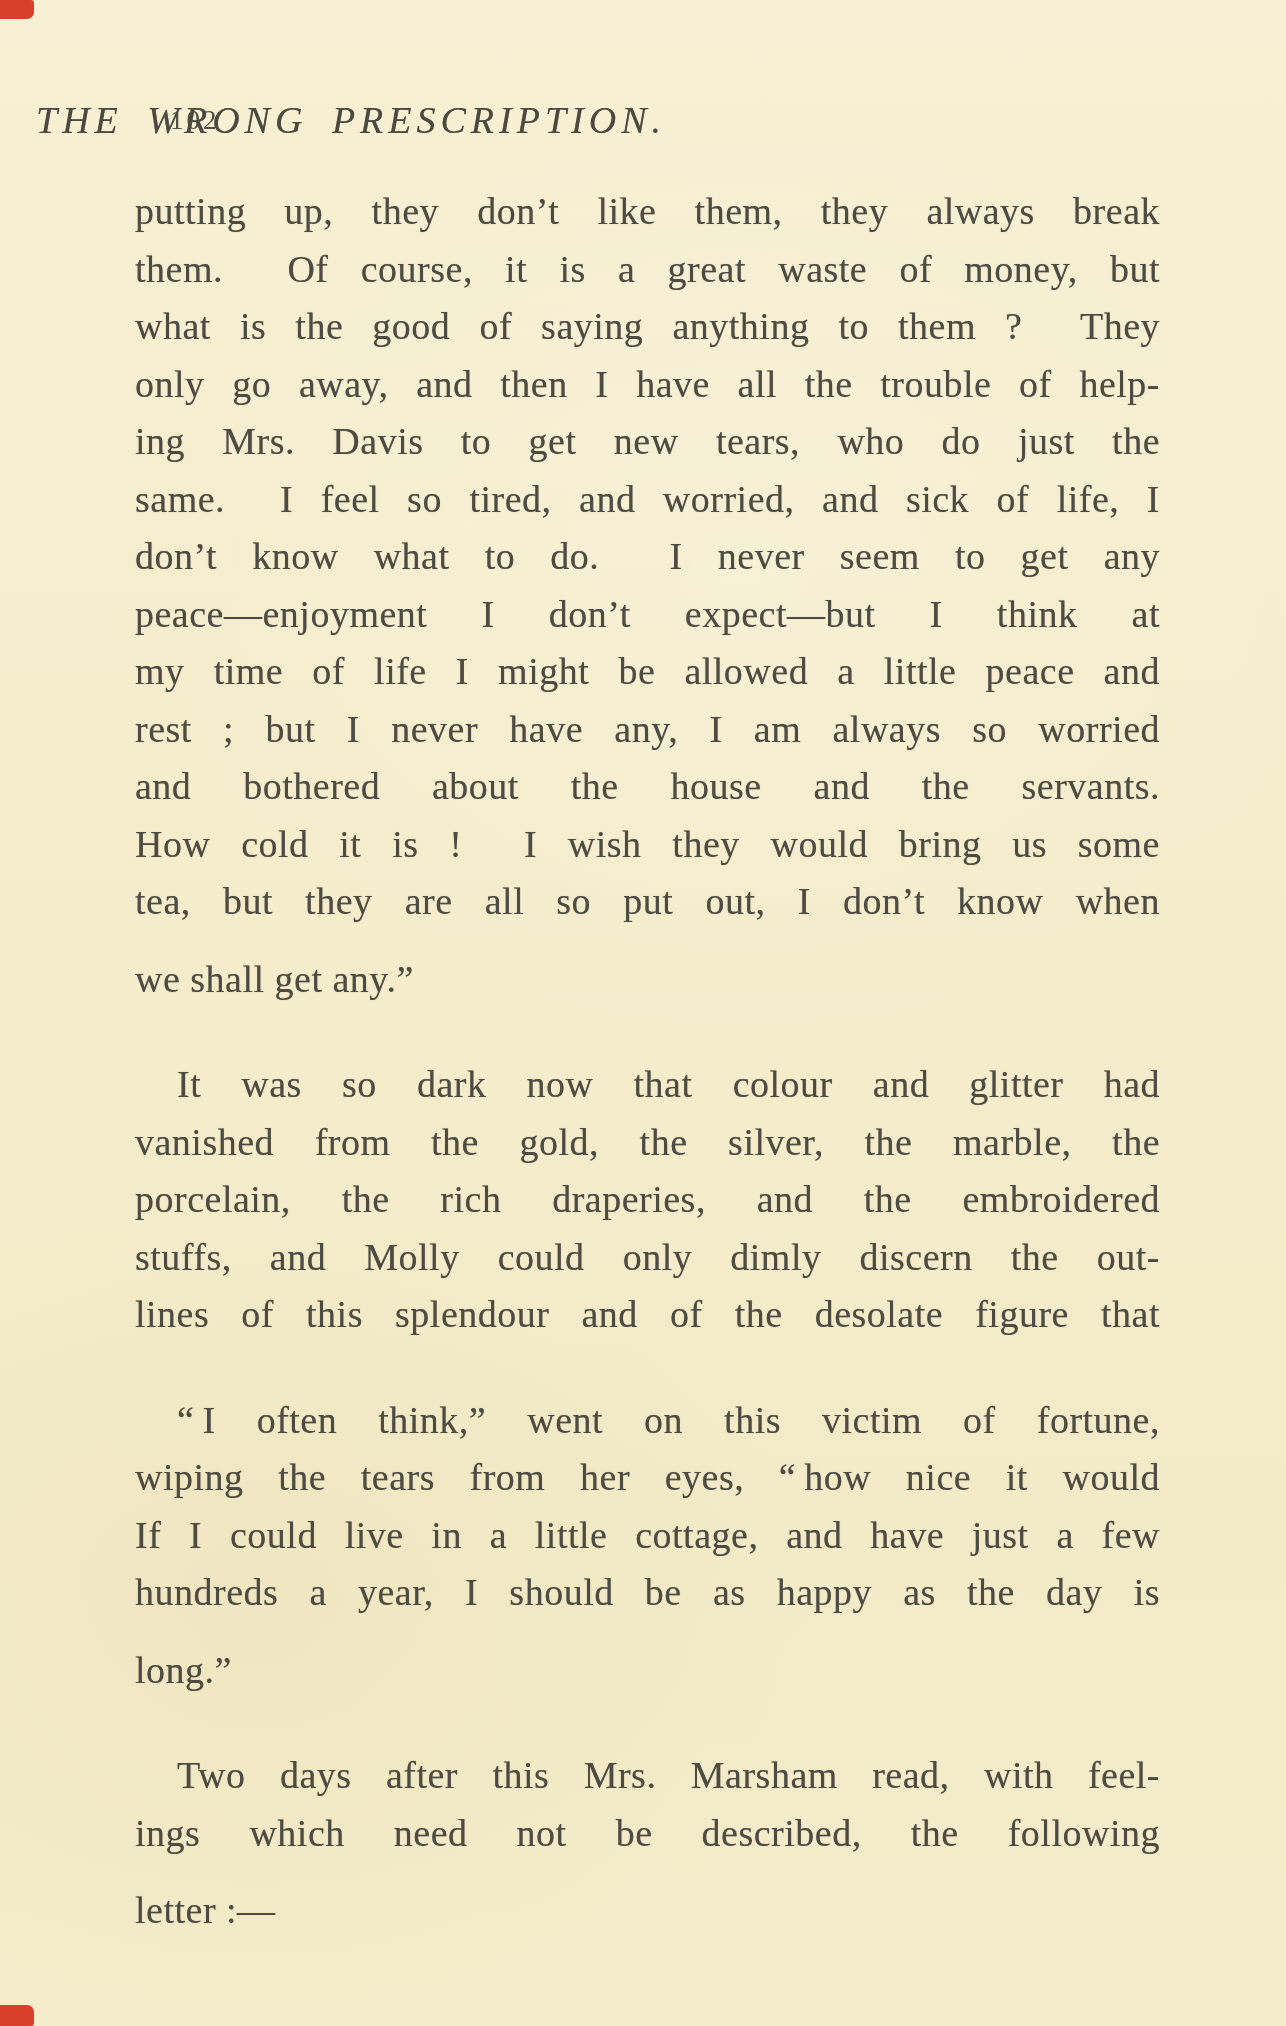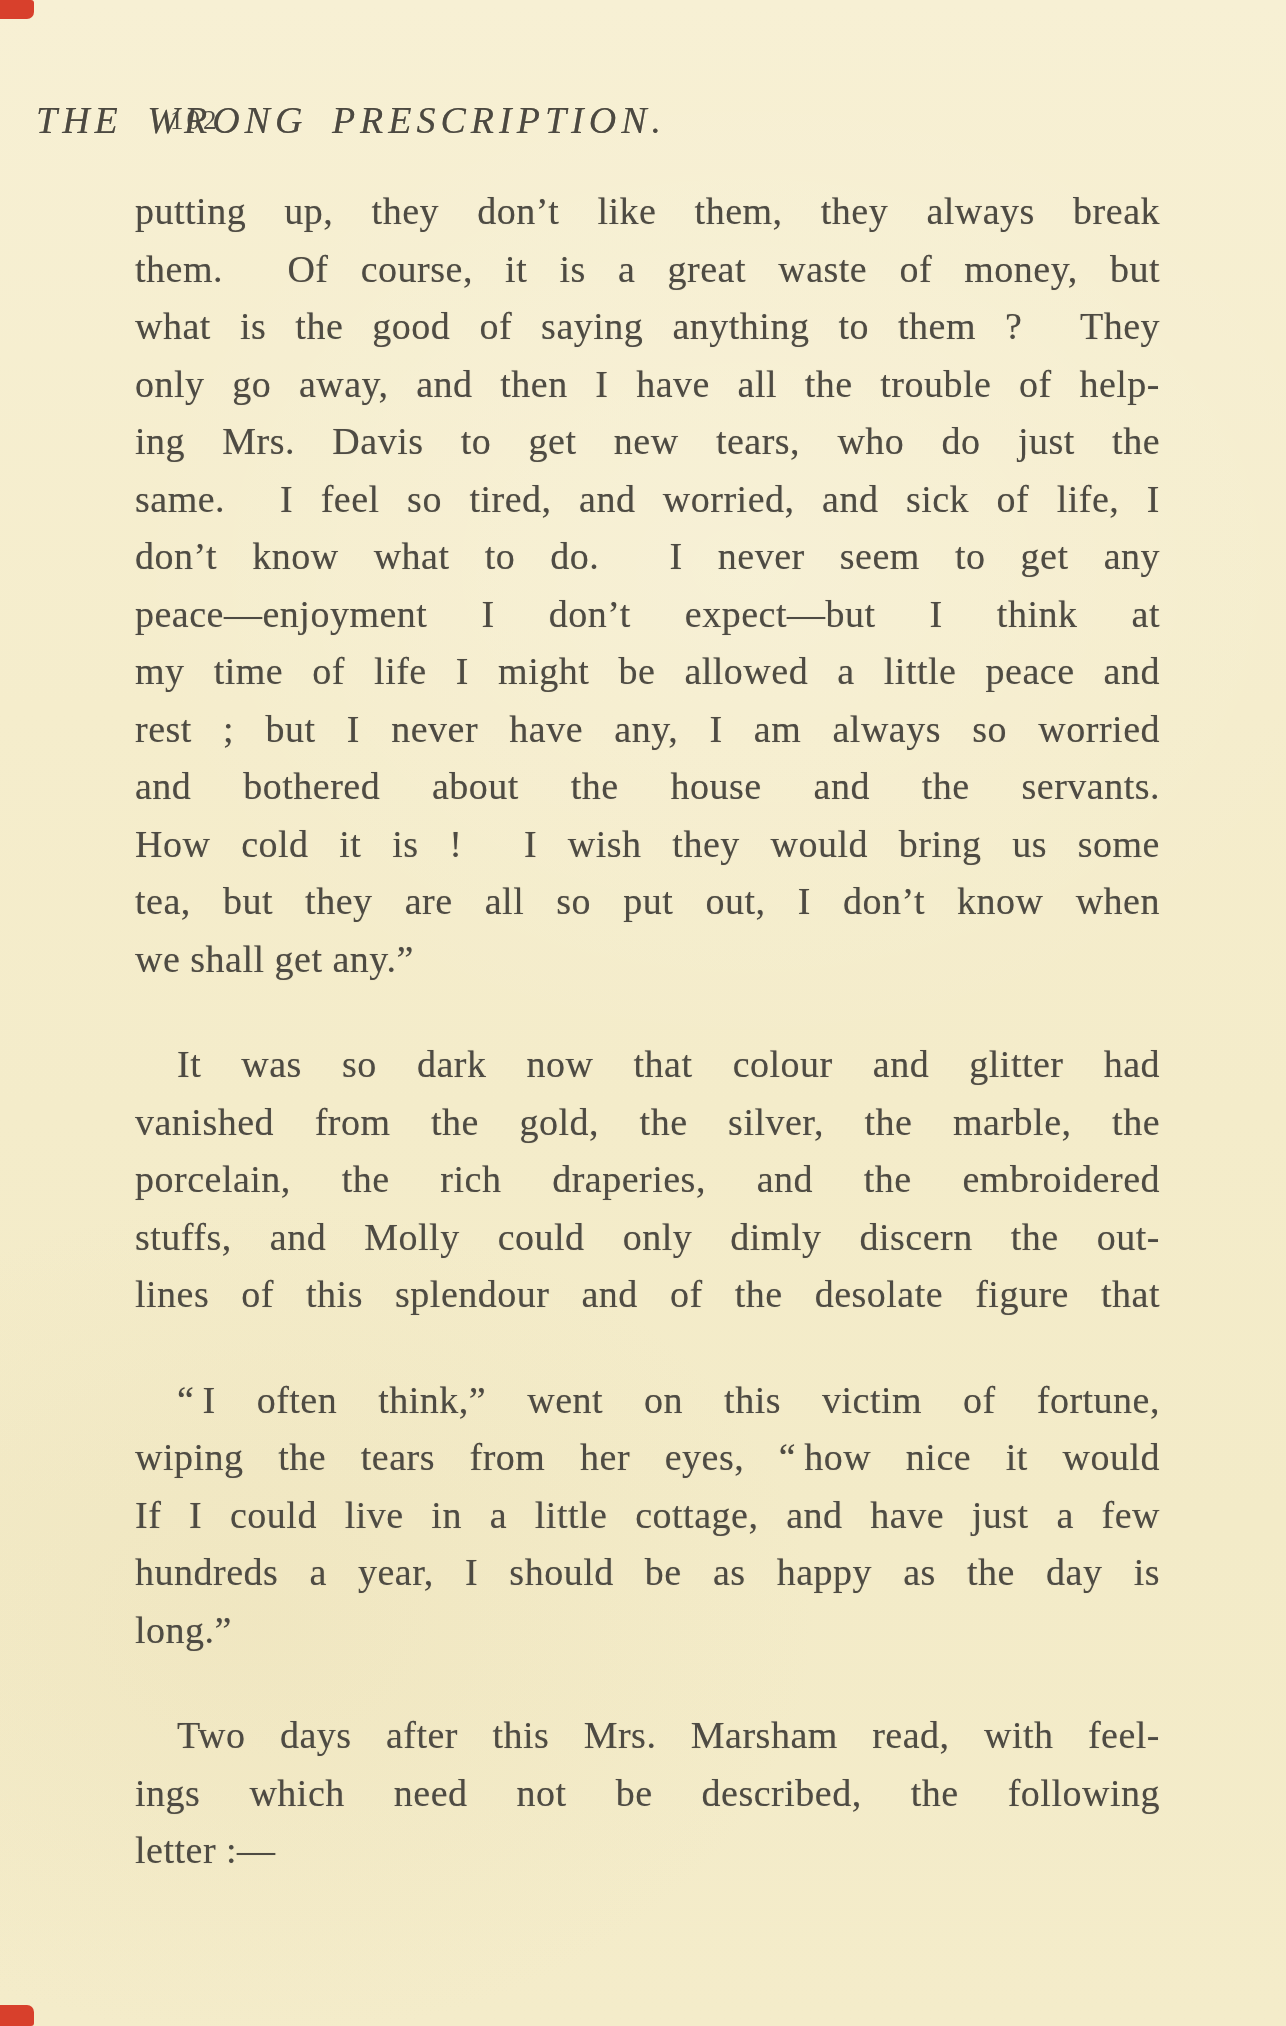--- a/index.html
+++ b/index.html
@@ -34,21 +34,21 @@
     text-shadow: 0 0 0.6px rgba(80,76,66,0.55);
   }
   .body-text {
     position: absolute; top: 183px; left: 135px; width: 1025px;
     font-size: 38px; line-height: 57.5px;
     letter-spacing: 0.5px;
     color: #4e4b43;
     text-shadow: 0 0 0.7px rgba(84,80,70,0.5);
   }
   .line { text-align: justify; text-align-last: justify; }
-  .line.last { text-align-last: left; }
+  .line.last { text-align-last: left; margin-top: 20px; }
   .line.indent { text-indent: 42px; margin-top: 48px; }
 </style>
 </head>
 <body>
 
 <div class="page">
 
   <div class="corner-mark top"></div>
   <div class="corner-mark bottom"></div>
 

